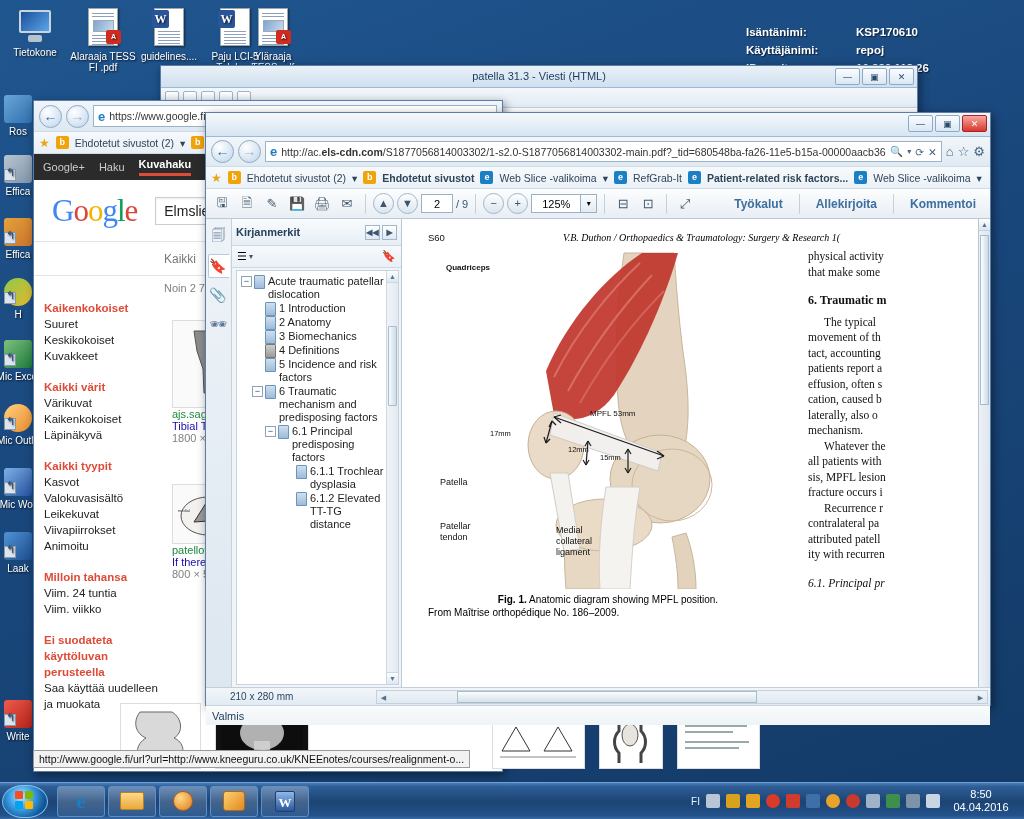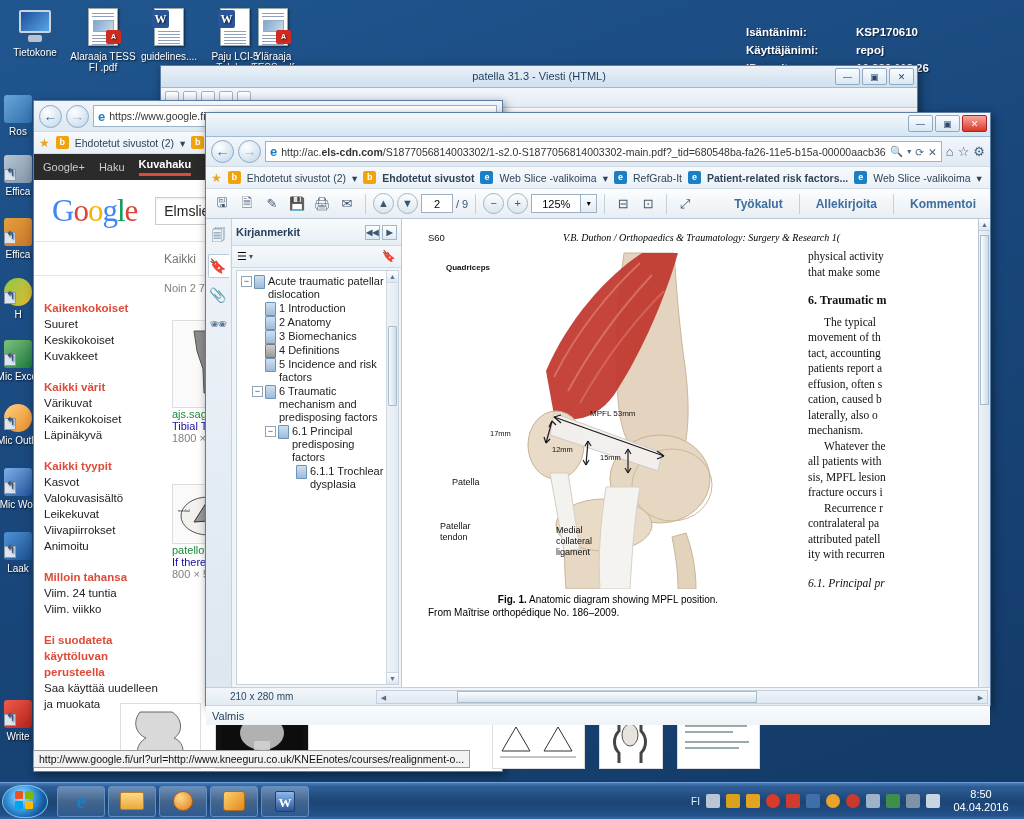--- a/index.html
+++ b/index.html
@@ -694,20 +694,25 @@
           <div class="bmrow" style="margin-left:26px;">
             <span class="exp">−</span>
             <span class="bmico"></span>
             <span class="bmtxt">6.1 Principal predisposing factors</span>
           </div>
           <div class="bmrow" style="margin-left:44px;">
             <span class="nospace"></span>
             <span class="bmico"></span>
             <span class="bmtxt">6.1.1 Trochlear dysplasia</span>
           </div>
+          <div class="bmrow" style="margin-left:44px;">
+            <span class="nospace"></span>
+            <span class="bmico"></span>
+            <span class="bmtxt">6.1.2 Elevated TT-TG distance</span>
+          </div>
         </div>
         <div class="bm-scroll">
           <div class="arw">▲</div>
           <div class="thumb"></div>
           <div class="arw bot">▼</div>
         </div>
       </div>
     </div>
 
     <div class="pdf-page-area">
@@ -765,23 +770,23 @@
                   <line x1="200" y1="200" x2="197" y2="205"></line>
                     <line x1="200" y1="200" x2="203" y2="205"></line>
                   <line x1="200" y1="224" x2="197" y2="219"></line>
                     <line x1="200" y1="224" x2="203" y2="219"></line>
                 </g>
               </svg>
               
               <div style="position:absolute;left:18px;top:14px;font-size:8px;font-weight:bold;color:#111;">Quadriceps</div>
               <div style="position:absolute;left:162px;top:160px;font-size:8px;color:#111;">MPFL 53mm</div>
               <div style="position:absolute;left:62px;top:180px;font-size:7.5px;color:#111;">17mm</div>
-              <div style="position:absolute;left:124px;top:196px;font-size:7.5px;color:#111;">12mm</div>
+              <div style="position:absolute;left:140px;top:196px;font-size:7.5px;color:#111;">12mm</div>
               <div style="position:absolute;left:172px;top:204px;font-size:7.5px;color:#111;">15mm</div>
-              <div style="position:absolute;left:24px;top:228px;font-size:9px;color:#111;">Patella</div>
+              <div style="position:absolute;left:12px;top:228px;font-size:9px;color:#111;">Patella</div>
               <div style="position:absolute;left:12px;top:272px;width:60px;font-size:9px;line-height:11px;color:#111;">Patellar tendon</div>
               <div style="position:absolute;left:128px;top:276px;width:58px;font-size:9px;line-height:11px;color:#111;">Medial collateral ligament</div>
             </div>
 
             <div class="figcap">
               <span style="font-weight:bold;">Fig. 1.</span>
               <span>Anatomic diagram showing MPFL position.</span>
               <span class="src">From Maîtrise orthopédique No. 186–2009.</span>
             </div>
           </div>

